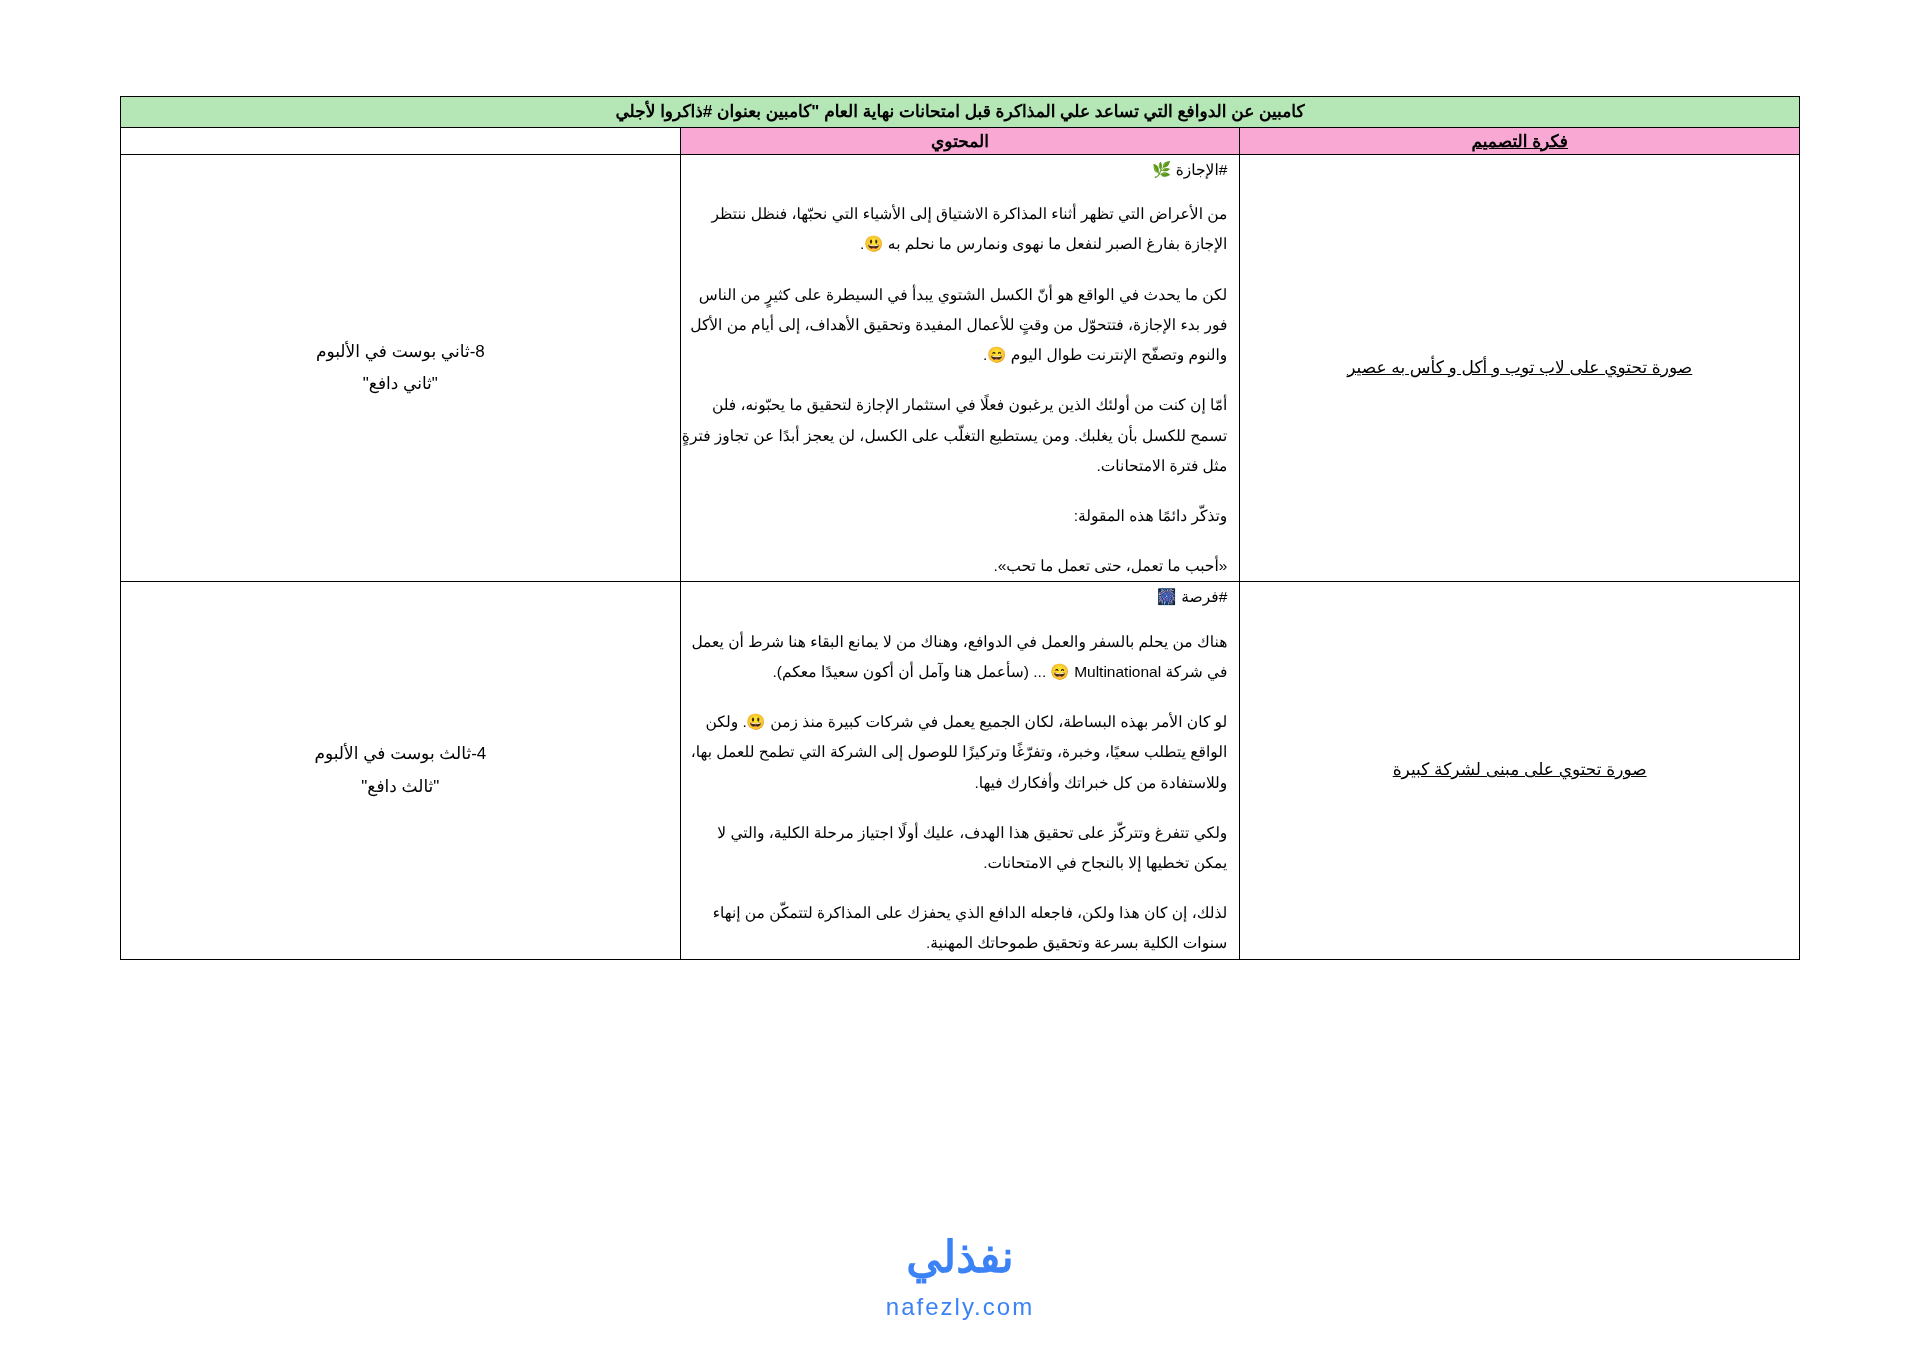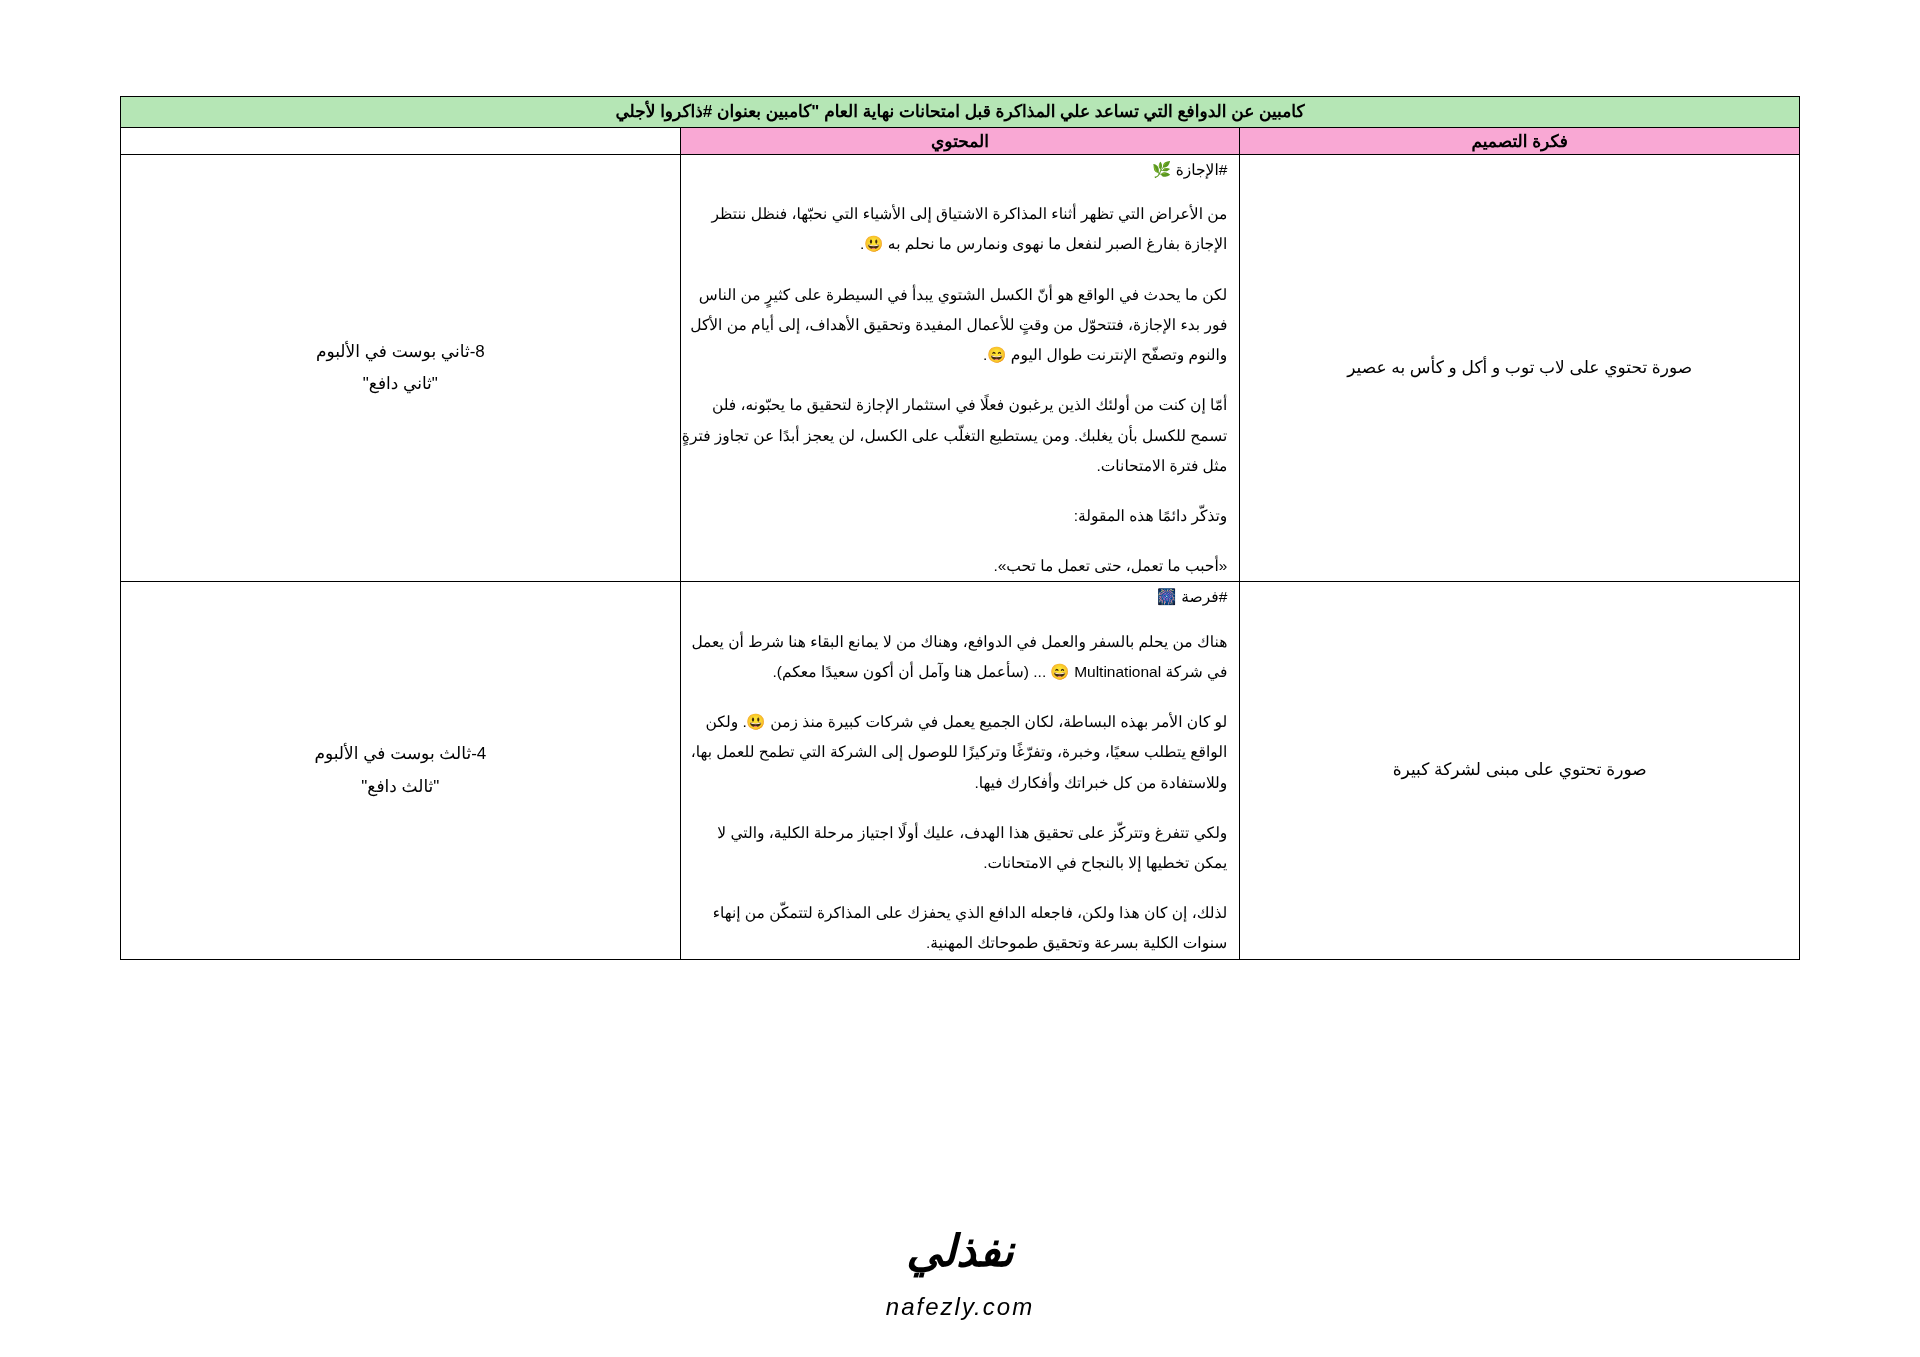--- a/index.html
+++ b/index.html
@@ -50,21 +50,21 @@
     text-align: center;
     font-weight: bold;
     font-size: 17px;
     padding: 10px 6px;
     height: 26px;
   }
   .header-cell.empty {
     background: #ffffff;
     border-left: 1px solid #000;
   }
-  .col-design { width: 705px; }
+  .col-design { width: 705px; text-decoration: underline; }
   .col-content { width: 640px; }
   .col-label { width: 205px; }
 
   .cell-design {
     text-align: center;
     font-size: 17px;
     padding: 14px 18px;
     line-height: 1.8;
   }
   .cell-label {
@@ -90,34 +90,33 @@
   }
   .quote-line {
     margin-top: -14px;
   }
   .watermark {
     position: absolute;
     left: 0;
     right: 0;
     bottom: 36px;
     text-align: center;
-    color: #000000;
+    color: #3b82f6;
     user-select: none;
-    font-style: italic;
   }
   .wm-ar {
     font-size: 44px;
     font-weight: bold;
     letter-spacing: 1px;
     line-height: 1.1;
   }
   .wm-en {
     font-size: 24px;
     letter-spacing: 2px;
-    margin-top: 18px;
+    margin-top: 12px;
   }
 </style>
 </head>
 <body>
 
 <div class="page">
 
   <table class="doc-table">
     <tbody>
       <tr>

